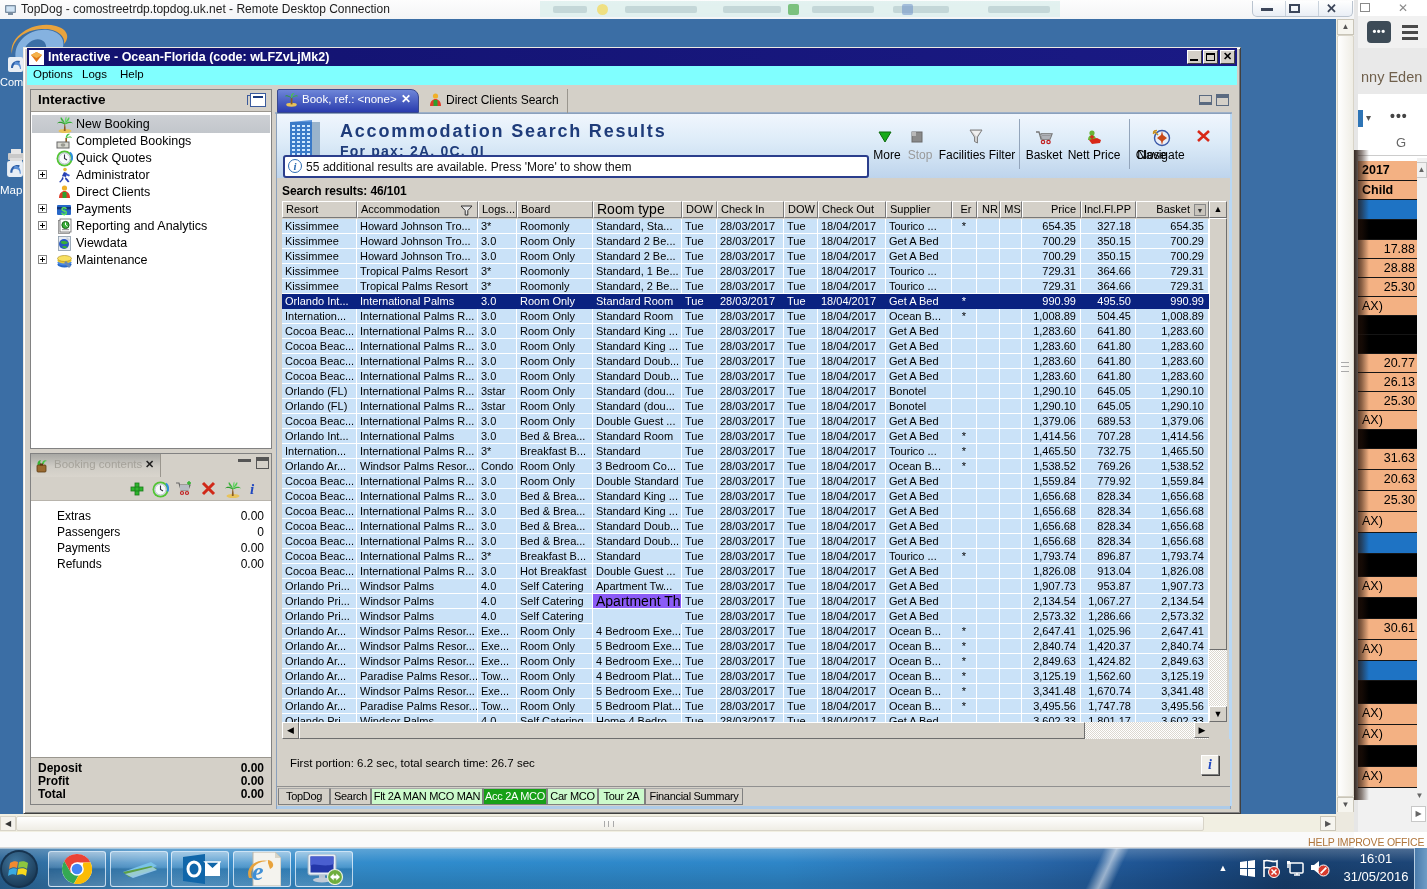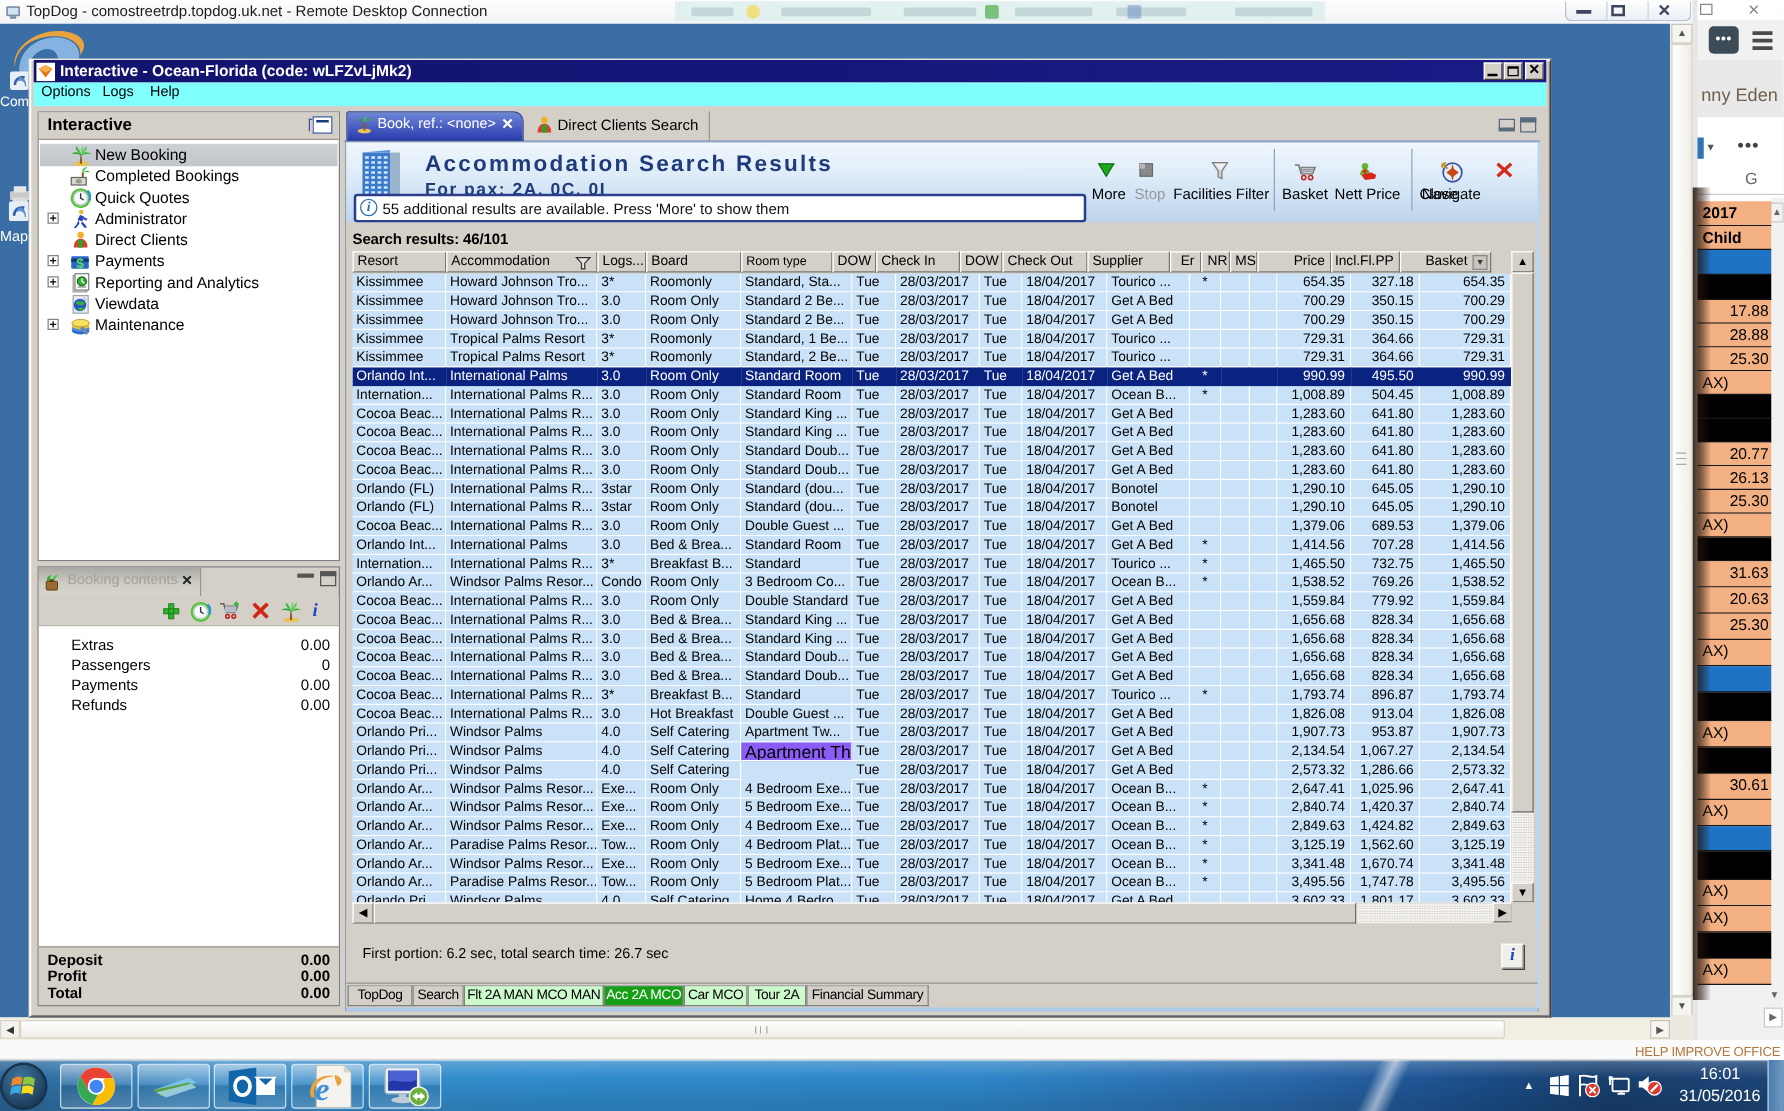--- a/index.html
+++ b/index.html
@@ -532,21 +532,21 @@
 <div style="position:absolute;left:306px;top:160px;width:540px;height:14px;font-size:12px;color:#111;">55 additional results are available. Press 'More' to show them</div>
 <div style="position:absolute;left:277px;top:178px;width:953px;height:22px;background:#d4d0c8;"></div>
 <div style="position:absolute;left:282px;top:184px;width:300px;height:14px;font-size:12px;font-weight:bold;color:#000;letter-spacing:-0.1px;">Search results: 46/101</div>
 <div style="position:absolute;left:282px;top:201px;width:927px;height:17px;display:flex;">
     <div class="cell" style="position:relative;width:75px;height:17px;background:#d4d0c8;border-top:1px solid #fff;border-left:1px solid #fff;border-right:1px solid #787878;border-bottom:1px solid #787878;color:#000;text-align:left;padding-left:3px;line-height:15px;font-size:11px;">Resort</div>
     <div class="cell" style="position:relative;width:121px;height:17px;background:#d4d0c8;border-top:1px solid #fff;border-left:1px solid #fff;border-right:1px solid #787878;border-bottom:1px solid #787878;color:#000;text-align:left;padding-left:3px;line-height:15px;font-size:11px;">Accommodation<svg style="position:absolute;right:4px;top:3px" width="13" height="11" viewBox="0 0 13 11">
         <path d="M1 1 L12 1 L7.8 5.5 L7.8 10 L5.2 10 L5.2 5.5Z" fill="#e8e8e8" stroke="#333"></path>
       </svg></div>
     <div class="cell" style="position:relative;width:39px;height:17px;background:#d4d0c8;border-top:1px solid #fff;border-left:1px solid #fff;border-right:1px solid #787878;border-bottom:1px solid #787878;color:#000;text-align:left;padding-left:3px;line-height:15px;font-size:11px;">Logs...</div>
     <div class="cell" style="position:relative;width:76px;height:17px;background:#d4d0c8;border-top:1px solid #fff;border-left:1px solid #fff;border-right:1px solid #787878;border-bottom:1px solid #787878;color:#000;text-align:left;padding-left:3px;line-height:15px;font-size:11px;">Board</div>
-    <div class="cell" style="position:relative;width:73px;height:17px;background:#d4d0c8;border-top:1px solid #fff;border-left:1px solid #fff;border-right:1px solid #787878;border-bottom:1px solid #787878;color:#000;text-align:left;padding-left:3px;line-height:15px;font-size:10px;">Room type</div>
+    <div class="cell" style="position:relative;width:89px;height:17px;background:#d4d0c8;border-top:1px solid #fff;border-left:1px solid #fff;border-right:1px solid #787878;border-bottom:1px solid #787878;color:#000;text-align:left;padding-left:3px;line-height:15px;font-size:14px;">Room type</div>
     <div class="cell" style="position:relative;width:35px;height:17px;background:#d4d0c8;border-top:1px solid #fff;border-left:1px solid #fff;border-right:1px solid #787878;border-bottom:1px solid #787878;color:#000;text-align:left;padding-left:3px;line-height:15px;font-size:11px;">DOW</div>
     <div class="cell" style="position:relative;width:67px;height:17px;background:#d4d0c8;border-top:1px solid #fff;border-left:1px solid #fff;border-right:1px solid #787878;border-bottom:1px solid #787878;color:#000;text-align:left;padding-left:3px;line-height:15px;font-size:11px;">Check In</div>
     <div class="cell" style="position:relative;width:34px;height:17px;background:#d4d0c8;border-top:1px solid #fff;border-left:1px solid #fff;border-right:1px solid #787878;border-bottom:1px solid #787878;color:#000;text-align:left;padding-left:3px;line-height:15px;font-size:11px;">DOW</div>
     <div class="cell" style="position:relative;width:68px;height:17px;background:#d4d0c8;border-top:1px solid #fff;border-left:1px solid #fff;border-right:1px solid #787878;border-bottom:1px solid #787878;color:#000;text-align:left;padding-left:3px;line-height:15px;font-size:11px;">Check Out</div>
     <div class="cell" style="position:relative;width:66px;height:17px;background:#d4d0c8;border-top:1px solid #fff;border-left:1px solid #fff;border-right:1px solid #787878;border-bottom:1px solid #787878;color:#000;text-align:left;padding-left:3px;line-height:15px;font-size:11px;">Supplier</div>
     <div class="cell" style="position:relative;width:25px;height:17px;background:#d4d0c8;border-top:1px solid #fff;border-left:1px solid #fff;border-right:1px solid #787878;border-bottom:1px solid #787878;color:#000;text-align:center;padding-left:3px;line-height:15px;font-size:11px;">Er</div>
     <div class="cell" style="position:relative;width:23px;height:17px;background:#d4d0c8;border-top:1px solid #fff;border-left:1px solid #fff;border-right:1px solid #787878;border-bottom:1px solid #787878;color:#000;text-align:center;padding-left:3px;line-height:15px;font-size:11px;">NR</div>
     <div class="cell" style="position:relative;width:22px;height:17px;background:#d4d0c8;border-top:1px solid #fff;border-left:1px solid #fff;border-right:1px solid #787878;border-bottom:1px solid #787878;color:#000;text-align:center;padding-left:3px;line-height:15px;font-size:11px;">MS</div>
     <div class="cell" style="position:relative;width:59px;height:17px;background:#d4d0c8;border-top:1px solid #fff;border-left:1px solid #fff;border-right:1px solid #787878;border-bottom:1px solid #787878;color:#000;text-align:right;padding-right:4px;line-height:15px;font-size:11px;">Price</div>
     <div class="cell" style="position:relative;width:55px;height:17px;background:#d4d0c8;border-top:1px solid #fff;border-left:1px solid #fff;border-right:1px solid #787878;border-bottom:1px solid #787878;color:#000;text-align:right;padding-right:4px;line-height:15px;font-size:11px;">Incl.Fl.PP</div>

